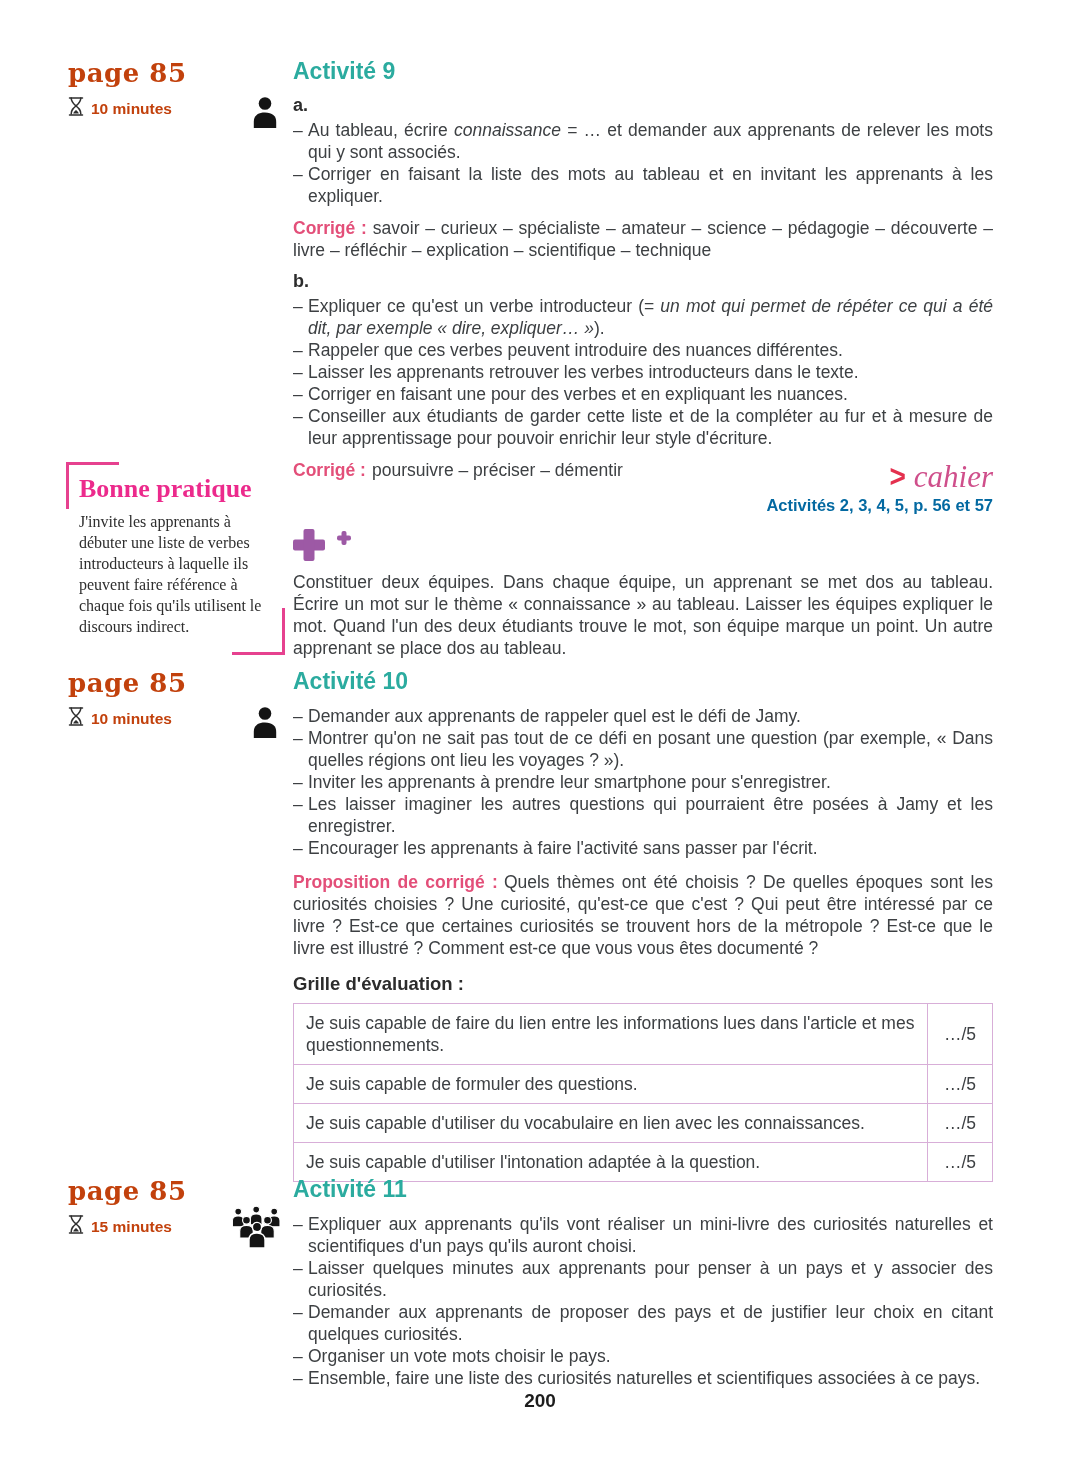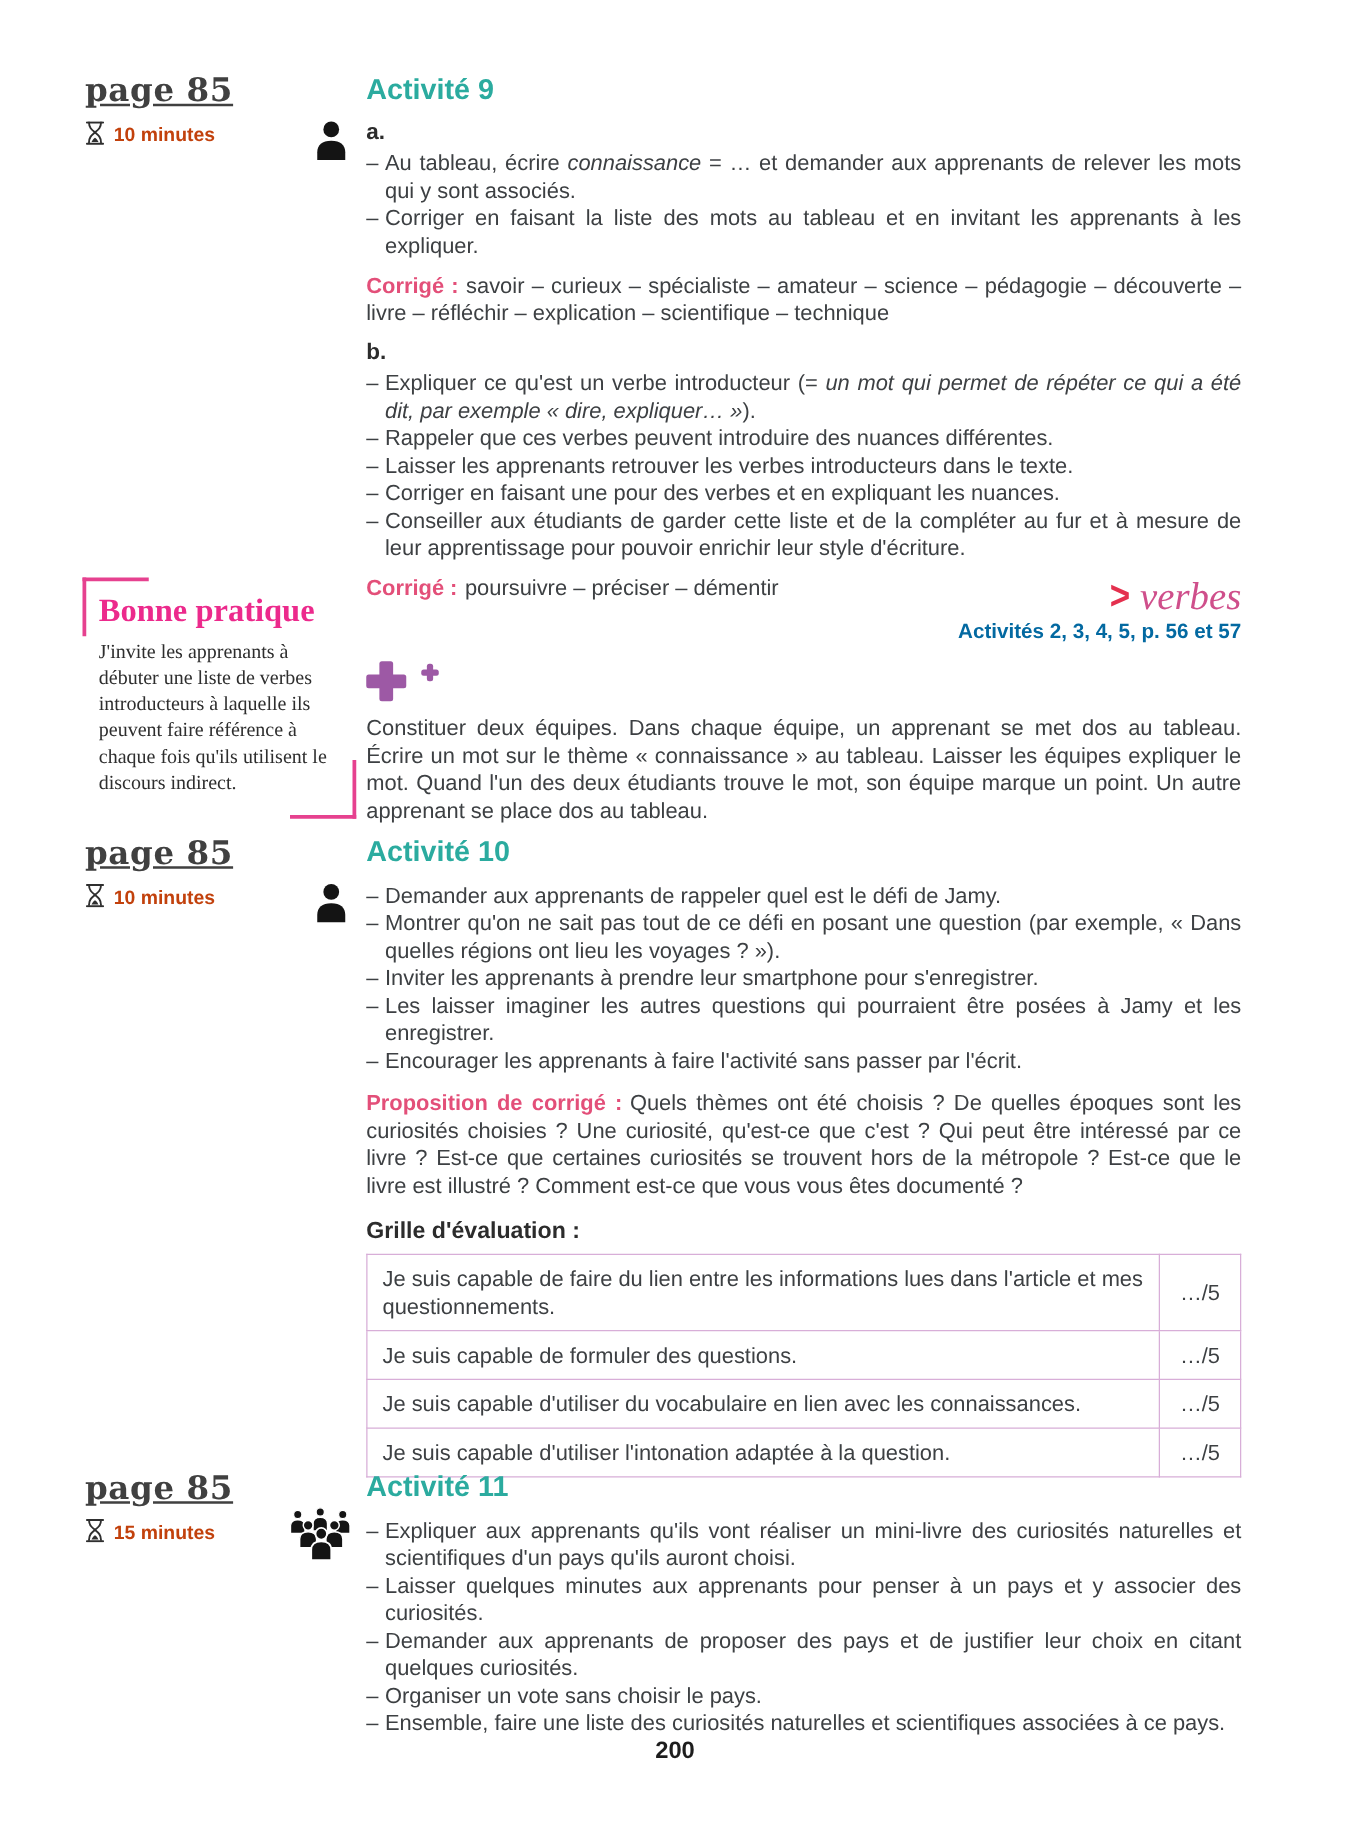--- a/index.html
+++ b/index.html
@@ -4,21 +4,21 @@
 <style>
   html,body{margin:0;padding:0;background:#fff;}
   #page{
     position:relative;width:1080px;height:1465px;margin:0 auto;background:#ffffff;
     font-family:"Liberation Sans",sans-serif;color:#3d4043;overflow:hidden;
   }
   
   .margin-col{position:absolute;left:68px;width:215px;}
   .page-label{
     font-family:"DejaVu Serif",serif;font-weight:bold;font-size:26px;
-    color:#404040;letter-spacing:.5px;text-decoration:underline;
+    color:#c2410c;letter-spacing:.5px;
   }
   .duration{margin-top:9px;display:flex;align-items:center;gap:7px;
     font-weight:bold;font-size:15.5px;color:#c2410c;}
   .hourglass{flex:none;display:inline-block;}
 
   
   .main-col{position:absolute;left:293px;width:700px;}
   .activity-title{color:#2bab9f;font-weight:bold;font-size:23px;margin:0 0 10px 0;}
   .part-label{font-weight:bold;font-size:18px;color:#2c2c2c;margin:8px 0 3px 0;}
   .bullet{display:flex;font-size:17.5px;line-height:22px;}
@@ -133,21 +133,21 @@
     <div class="bullet">
       <span class="dash">–</span>
       <span class="btxt">Conseiller aux étudiants de garder cette liste et de la compléter au fur et à mesure de leur apprentissage pour pouvoir enrichir leur style d'écriture.</span>
     </div>
 
     <div class="corrige-cahier-row">
       <p class="para" style="margin:0;"><span class="pink-label">Corrigé :</span><span>poursuivre – préciser – démentir</span></p>
       <div class="cahier-block">
         <div class="cahier-line">
           <span class="cahier-arrow">&gt;</span>
-          <span class="cahier-script">verbes</span>
+          <span class="cahier-script">cahier</span>
         </div>
         <div class="cahier-ref">Activités 2, 3, 4, 5, p. 56 et 57</div>
       </div>
     </div>
 
     <div class="plus-row">
       <span class="plus big"></span>
       <span class="plus small"></span>
     </div>
 
@@ -291,21 +291,21 @@
     <div class="bullet">
       <span class="dash">–</span>
       <span class="btxt">Laisser quelques minutes aux apprenants pour penser à un pays et y associer des curiosités.</span>
     </div>
     <div class="bullet">
       <span class="dash">–</span>
       <span class="btxt">Demander aux apprenants de proposer des pays et de justifier leur choix en citant quelques curiosités.</span>
     </div>
     <div class="bullet">
       <span class="dash">–</span>
-      <span class="btxt">Organiser un vote sans choisir le pays.</span>
+      <span class="btxt">Organiser un vote mots choisir le pays.</span>
     </div>
     <div class="bullet">
       <span class="dash">–</span>
       <span class="btxt">Ensemble, faire une liste des curiosités naturelles et scientifiques associées à ce pays.</span>
     </div>
   </div>
 
   <div class="footer">200</div>
 
 </div>

